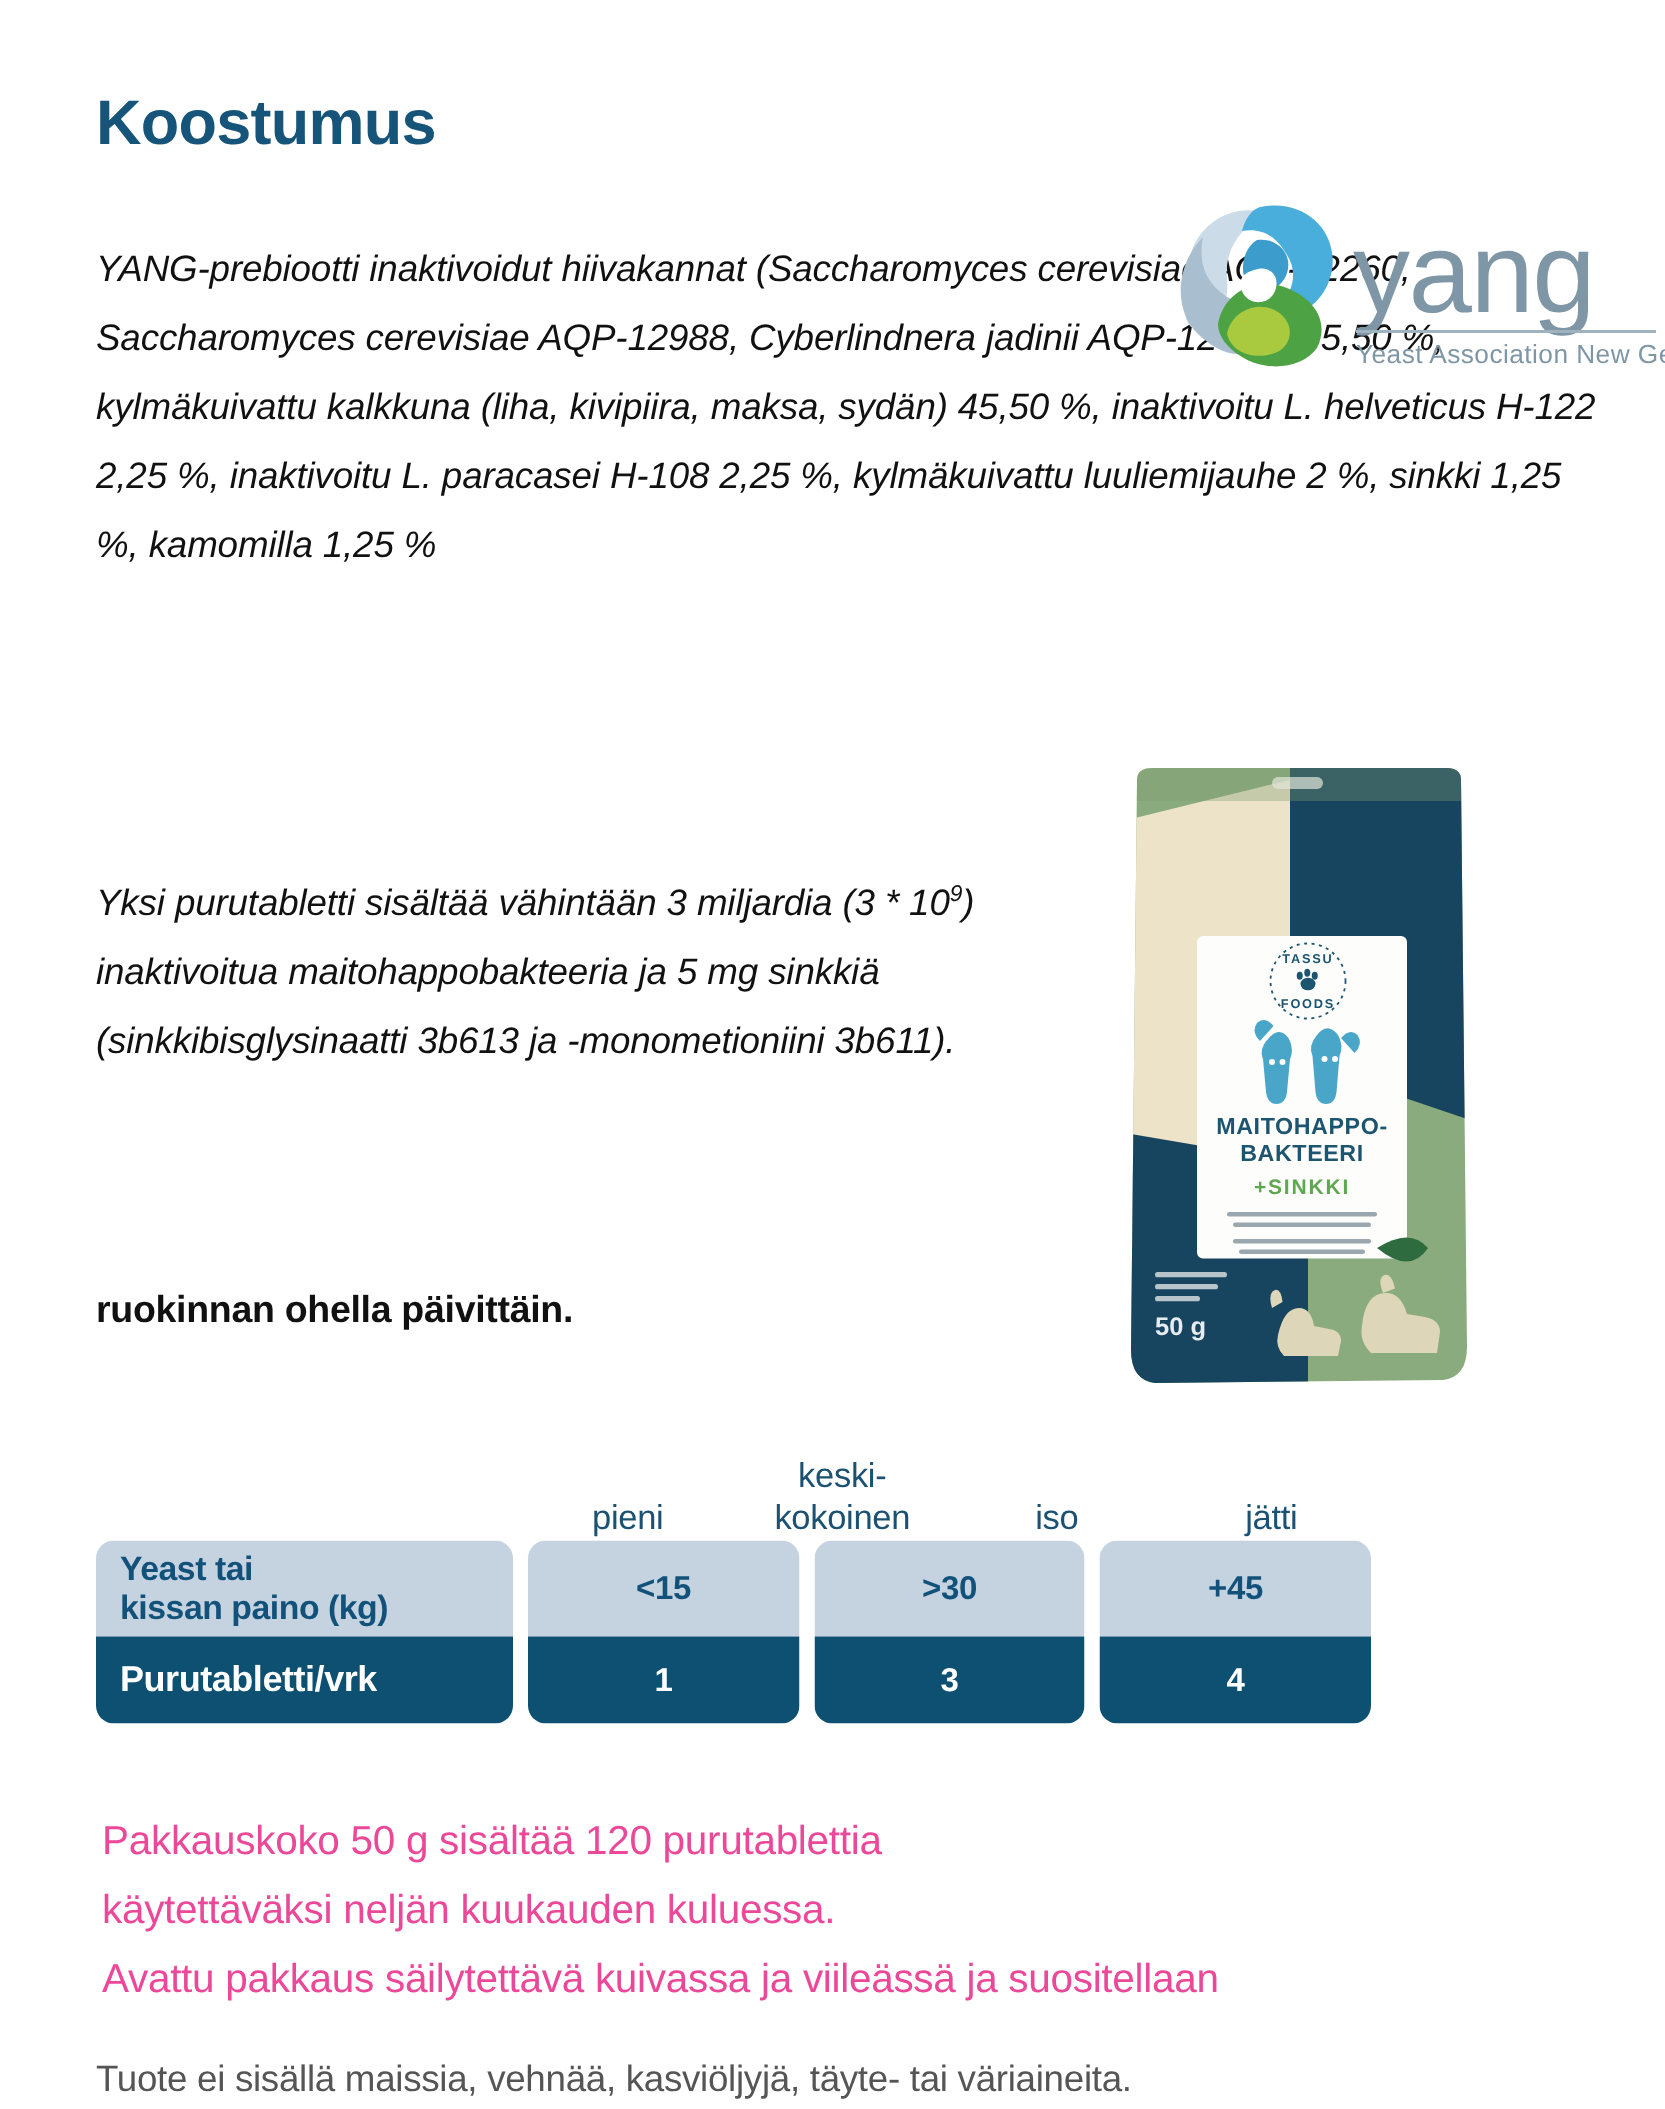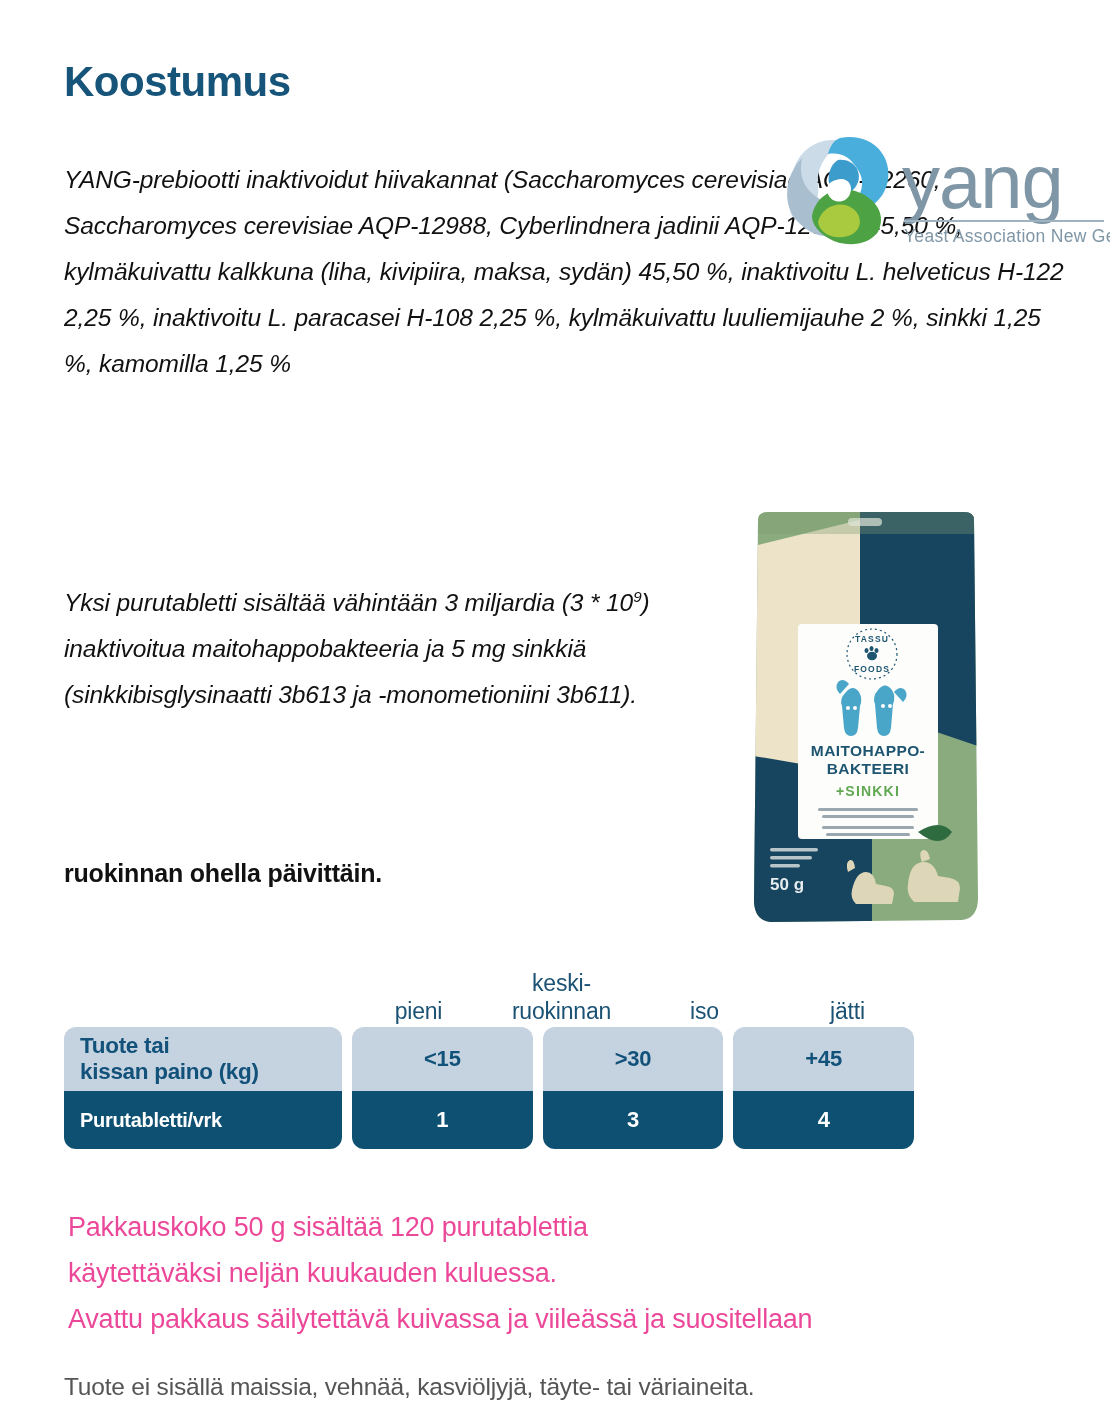--- a/index.html
+++ b/index.html
@@ -167,21 +167,21 @@
   }
 
   .label-cell .cell-top {
     padding: 0 16px;
     font-size: 22.5px;
     line-height: 26px;
     letter-spacing: -0.3px;
   }
   .label-cell .cell-bottom {
     padding: 0 16px;
-    font-size: 20px;
+    font-size: 24px;
     letter-spacing: -0.3px;
   }
   .value-cell .cell-top,
   .value-cell .cell-bottom {
     justify-content: center;
     font-size: 22px;
     letter-spacing: -0.2px;
   }
 
   
@@ -334,36 +334,36 @@
   </div>
 
   <div class="dosage-table">
 
     <div class="table-row-headers">
       <div class="col-head">
         <div>pieni</div>
       </div>
       <div class="col-head">
         <div>keski-</div>
-        <div>ruokinnan</div>
+        <div>kokoinen</div>
       </div>
       <div class="col-head">
         <div>iso</div>
       </div>
       <div class="col-head">
         <div>jätti</div>
       </div>
     </div>
 
     <div class="table-body">
 
       <div class="label-cell">
         <div class="cell-top">
           <div>
-            <div>Tuote tai</div>
+            <div>Yeast tai</div>
             <div>kissan paino (kg)</div>
           </div>
         </div>
         <div class="cell-bottom">Purutabletti/vrk</div>
       </div>
 
       <div class="value-cell">
         <div class="cell-top">&lt;15</div>
         <div class="cell-bottom">1</div>
       </div>

